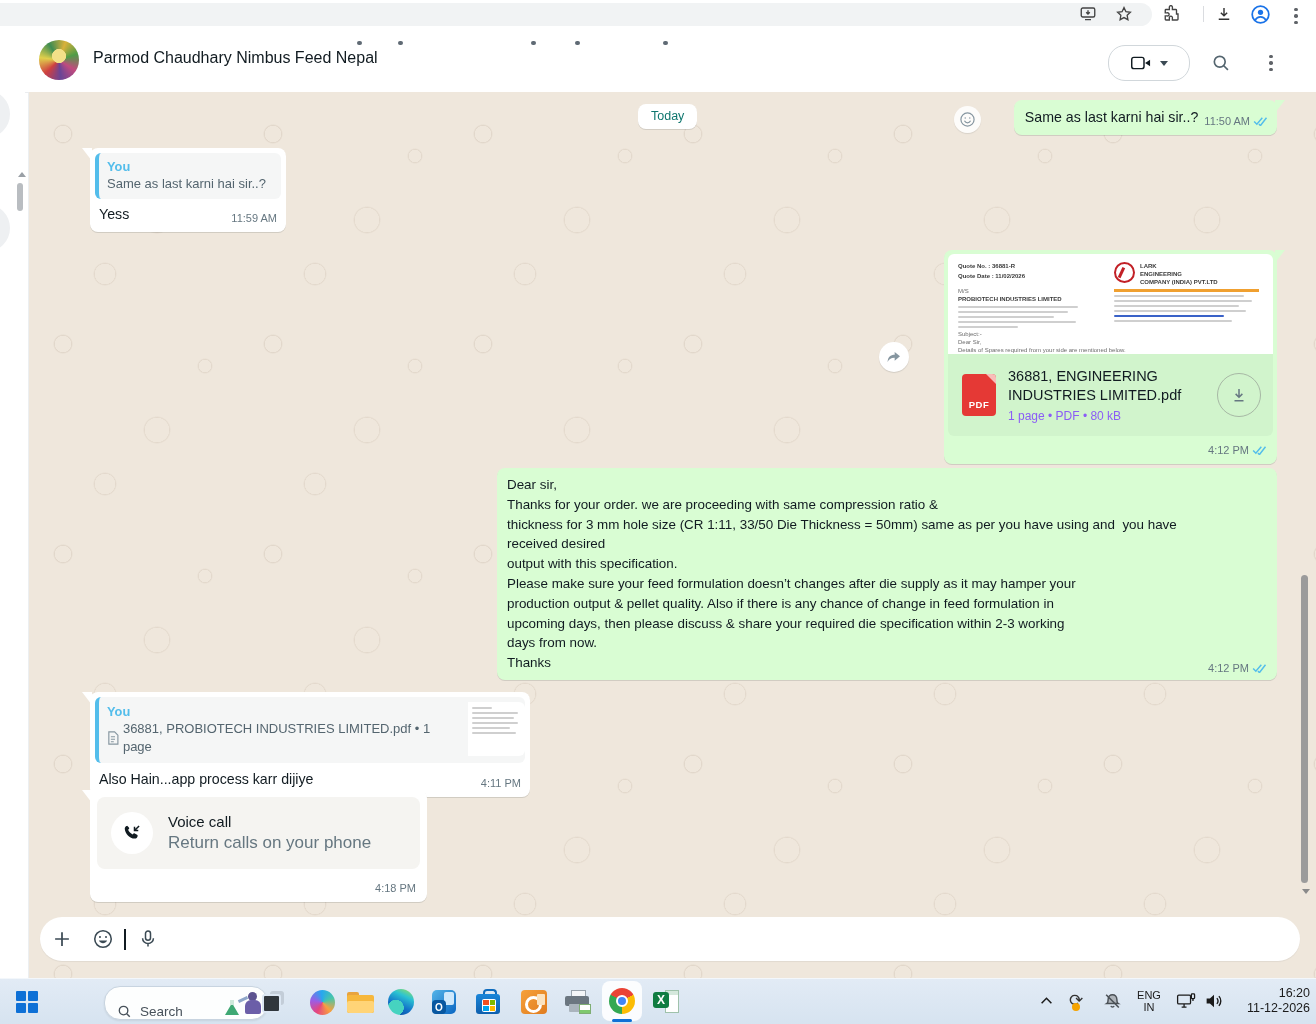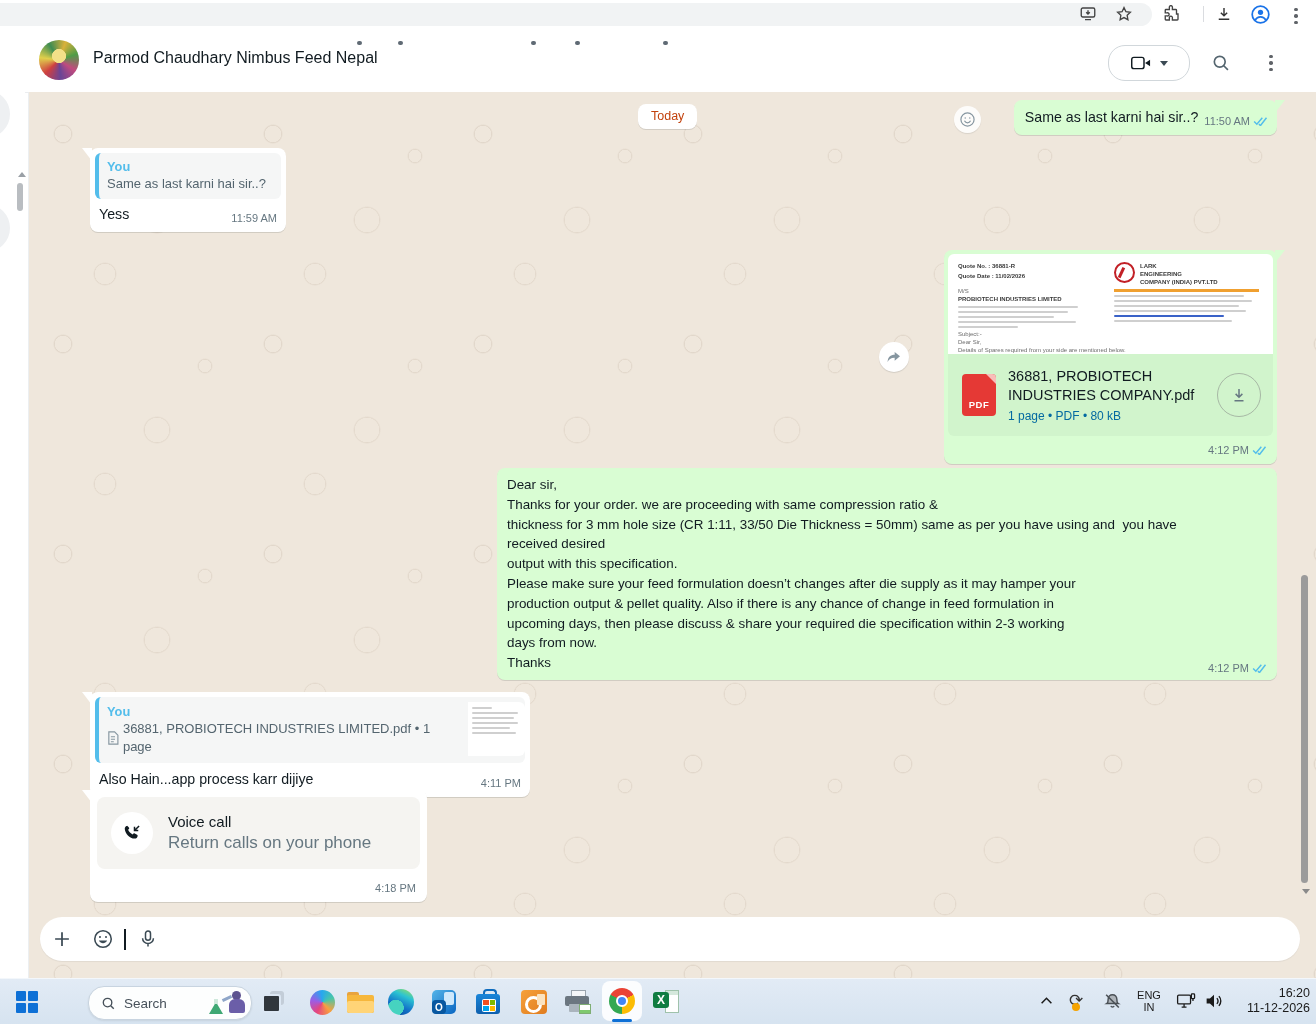--- a/index.html
+++ b/index.html
@@ -32,21 +32,21 @@
 
   
   .chat{left:29px;top:92px;width:1287px;height:886px;overflow:hidden;
     background-color:#efe7dc;
     background-image:
       radial-gradient(circle 10px at 34px 42px, transparent 8px, rgba(177,158,139,.22) 8.5px, transparent 10px),
       radial-gradient(circle 14px at 128px 128px, transparent 12px, rgba(177,158,139,.18) 12.5px, transparent 14px),
       radial-gradient(circle 8px at 176px 64px, transparent 6px, rgba(177,158,139,.2) 6.5px, transparent 8px),
       radial-gradient(circle 12px at 76px 182px, transparent 10px, rgba(177,158,139,.18) 10.5px, transparent 12px);
     background-size:210px 210px;}
-  .chip{left:609px;top:12px;height:25px;line-height:25px;padding:0 13px;background:#ffffff;border-radius:8px;font-size:12.5px;color:#c2410c;box-shadow:0 1px .5px rgba(11,20,26,.12);}
+  .chip{left:609px;top:12px;height:25px;line-height:25px;padding:0 13px;background:#ffffff;border-radius:8px;font-size:12.5px;color:#0f766e;box-shadow:0 1px .5px rgba(11,20,26,.12);}
 
   .bubble{position:absolute;border-radius:8px;box-shadow:0 1px .5px rgba(11,20,26,.13);}
   .out{background:#d9fdd3;}
   .in{background:#ffffff;}
   .tail-r::before{content:"";position:absolute;top:0;right:-8px;width:10px;height:13px;background:#d9fdd3;clip-path:polygon(0 0,100% 0,0 100%);}
   .tail-l::before{content:"";position:absolute;top:0;left:-8px;width:10px;height:13px;background:#ffffff;clip-path:polygon(0 0,100% 0,100% 100%);}
   .msg-text{font-size:14.2px;color:#111b21;line-height:19px;}
   .meta{display:inline-flex;align-items:center;gap:3px;font-size:11px;color:#667781;white-space:nowrap;}
   .checks{flex:0 0 auto;display:inline-block;}
 
@@ -60,21 +60,21 @@
   .doc-preview{margin:4px 4px 0 4px;height:100px;border-radius:6px 6px 0 0;background:#ffffff;overflow:hidden;position:relative;cursor:pointer;}
   .tiny{font-size:6px;color:#6d6d6d;line-height:8px;white-space:nowrap;}
   .tiny-b{font-size:6px;color:#3a3a3a;font-weight:bold;line-height:8px;white-space:nowrap;}
   .tline{height:2px;background:#cfcfcf;border-radius:1px;margin-top:3px;}
   .tline.blue{background:#3a62c8;}
   .doc-row{margin:0 4px;background:#d1f4cc;border-radius:0 0 6px 6px;padding:13px 12px 13px 14px;display:flex;align-items:center;gap:12px;cursor:pointer;}
   .pdf-ico{position:relative;width:34px;height:42px;background:#e53935;border-radius:4px;flex:0 0 auto;}
   .pdf-ico::before{content:"";position:absolute;top:0;right:0;border-style:solid;border-width:0 10px 10px 0;border-color:transparent #f8bdb9 transparent transparent;border-radius:0 4px 0 0;}
   .pdf-ico span{position:absolute;left:0;right:0;bottom:6px;text-align:center;font-size:9.5px;font-weight:bold;color:#fff;letter-spacing:.5px;}
   .fname{font-size:14.5px;color:#111b21;line-height:19px;}
-  .fmeta{font-size:12px;color:#0369a1;margin-top:4px;}
+  .fmeta{font-size:12px;color:#8b5cf6;margin-top:4px;}
   .dl-btn{width:42px;height:42px;border-radius:50%;border:1.6px solid #a7b8a5;display:flex;align-items:center;justify-content:center;flex:0 0 auto;cursor:pointer;}
   .fwd-btn{left:850px;top:92px;width:30px;height:30px;border-radius:50%;background:#ffffff;display:flex;align-items:center;justify-content:center;cursor:pointer;box-shadow:0 1px 1px rgba(11,20,26,.12);}
   .time-row{text-align:right;padding:4px 10px 6px 0;}
 
   .pre{white-space:pre-wrap;}
 
   
   .vc-box{margin:6px;height:72px;border-radius:8px;background:#f5f4f1;display:flex;align-items:center;gap:15px;padding:0 14px;cursor:pointer;}
   .vc-circ{width:42px;height:42px;border-radius:50%;background:#ffffff;display:flex;align-items:center;justify-content:center;flex:0 0 auto;}
   .vc-title{font-size:15px;color:#111b21;}
@@ -88,21 +88,21 @@
   .composer{left:11px;top:825px;width:1260px;height:44px;border-radius:24px;background:#ffffff;display:flex;align-items:center;box-shadow:0 1px 1px rgba(11,20,26,.06);}
   .comp-btn{width:44px;height:44px;display:flex;align-items:center;justify-content:center;cursor:pointer;flex:0 0 auto;}
   .caret-line{width:1.5px;height:21px;background:#111b21;margin-left:2px;flex:0 0 auto;}
   .comp-input{flex:1;border:none;outline:none;background:transparent;font-size:15px;color:#111b21;padding:0 6px;font-family:"Liberation Sans","DejaVu Sans",sans-serif;}
   .comp-input::placeholder{color:#8696a0;}
 
   
   .taskbar{left:0;top:978px;width:1316px;height:46px;background:linear-gradient(#e2ebf5,#d6e3f0);border-top:1px solid rgba(255,255,255,.7);}
   .win-logo{left:16px;top:12px;width:22px;height:22px;display:grid;grid-template-columns:10px 10px;grid-template-rows:10px 10px;gap:2px;cursor:pointer;}
   .win-logo i{background:#0e70d6;border-radius:1px;}
-  .tsearch{left:88px;top:7px;width:162px;height:32px;border-radius:16px;background:#fdfefe;border:1px solid #c8d4e0;box-shadow:0 1px 2px rgba(0,0,0,.08);display:flex;align-items:center;cursor:pointer;overflow:hidden;}
+  .tsearch{left:104px;top:7px;width:162px;height:32px;border-radius:16px;background:#fdfefe;border:1px solid #c8d4e0;box-shadow:0 1px 2px rgba(0,0,0,.08);display:flex;align-items:flex-end;cursor:pointer;overflow:hidden;}
   .tsearch-txt{font-size:13.5px;color:#47515a;margin-left:8px;flex:1;}
   .hl-img{position:relative;width:48px;height:30px;margin-right:2px;flex:0 0 auto;}
   .flask{position:absolute;left:8px;bottom:4px;width:0;height:0;border-left:7px solid transparent;border-right:7px solid transparent;border-bottom:12px solid #3fa874;}
   .flask-neck{position:absolute;left:13px;bottom:14px;width:4px;height:5px;background:#cfe9dc;}
   .scientist-head{position:absolute;right:8px;top:3px;width:9px;height:9px;border-radius:50%;background:#5d5390;}
   .scientist-body{position:absolute;right:4px;top:11px;width:16px;height:14px;border-radius:6px 6px 2px 2px;background:#6b5ea8;}
   .scope{position:absolute;right:17px;top:9px;width:10px;height:3px;background:#8fa6c9;transform:rotate(-25deg);}
   .taskview{left:262px;top:12px;width:22px;height:22px;position:absolute;cursor:pointer;}
   .taskview .back{position:absolute;right:0;top:0;width:14px;height:14px;border-radius:3px;background:#c3cdd8;}
   .taskview .front{position:absolute;left:0;bottom:0;width:15px;height:15px;border-radius:3px;background:#30363c;border:2px solid #dce7f3;}
@@ -300,21 +300,21 @@
           <div class="tiny">Subject:-</div>
           <div class="tiny">Dear Sir,</div>
           <div class="tiny">Details of Spares required from your side are mentioned below.</div>
         </div>
       </div>
       <div class="doc-row">
         <div class="pdf-ico">
             <span>PDF</span>
           </div>
         <div style="flex:1;min-width:0;">
-          <div class="fname" style="max-width:205px;">36881, PROBIOTECH INDUSTRIES COMPANY.pdf</div>
+          <div class="fname" style="max-width:205px;">36881, ENGINEERING INDUSTRIES LIMITED.pdf</div>
           <div class="fmeta">1 page • PDF • 80 kB</div>
         </div>
         <div class="dl-btn">
           <svg width="18" height="18" viewBox="0 0 24 24" fill="none" stroke="#667781" stroke-width="2">
               <path d="M12 4v11M7.5 10.5 12 15l4.5-4.5M6 19.5h12"></path>
             </svg>
         </div>
       </div>
       <div class="time-row">
         <span class="meta">

